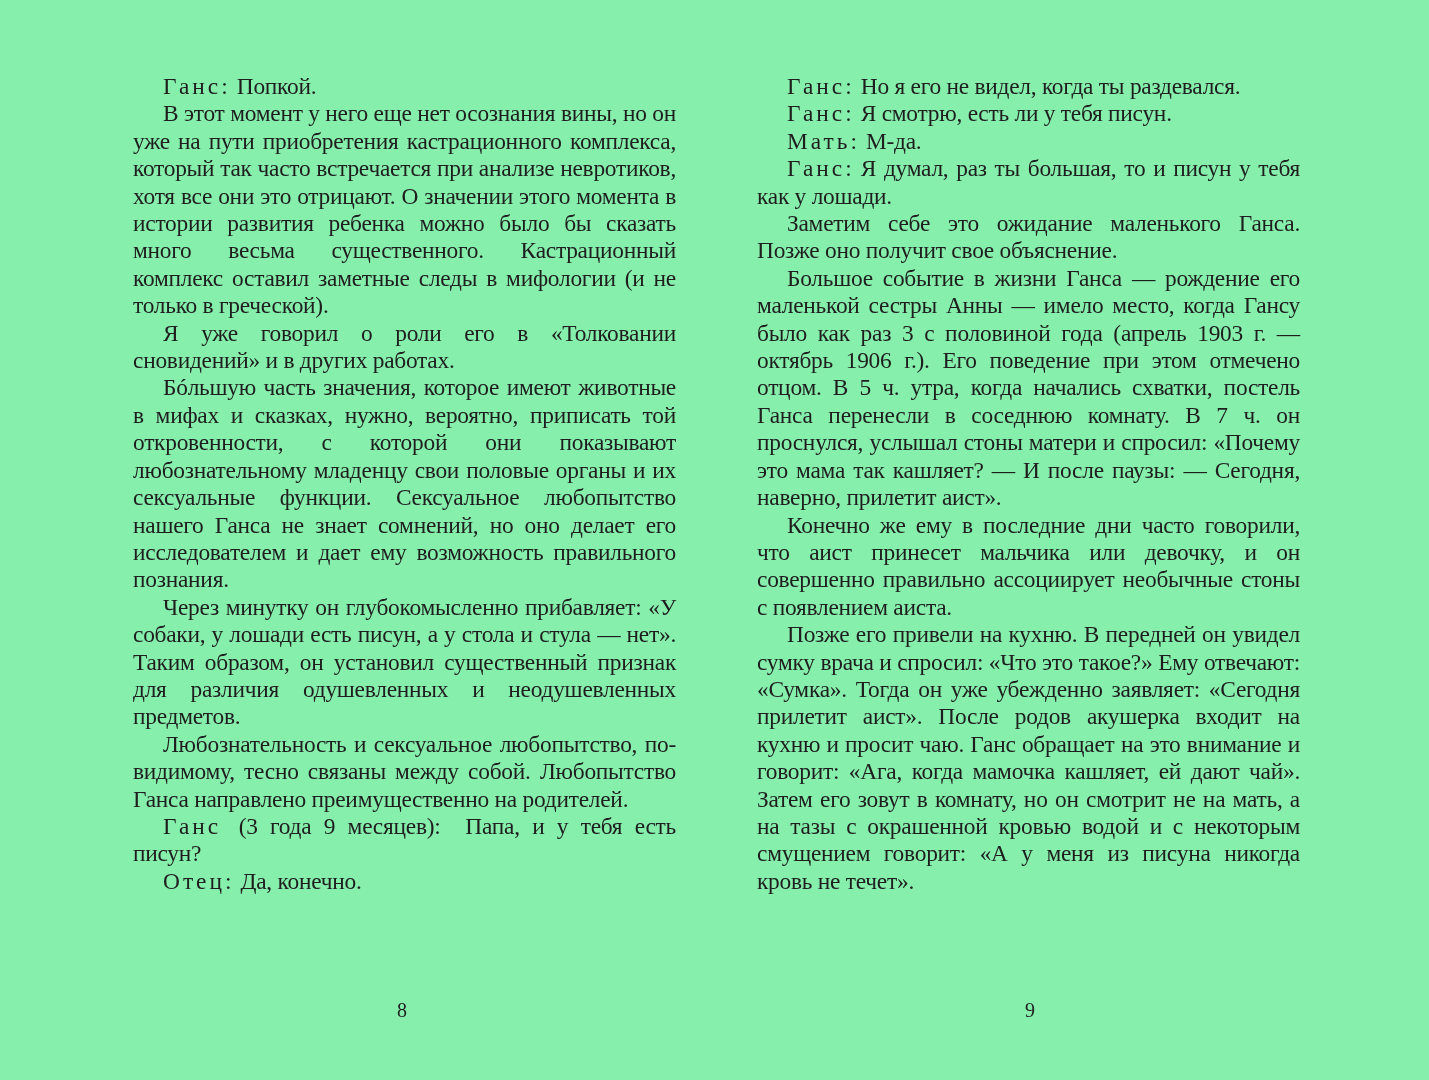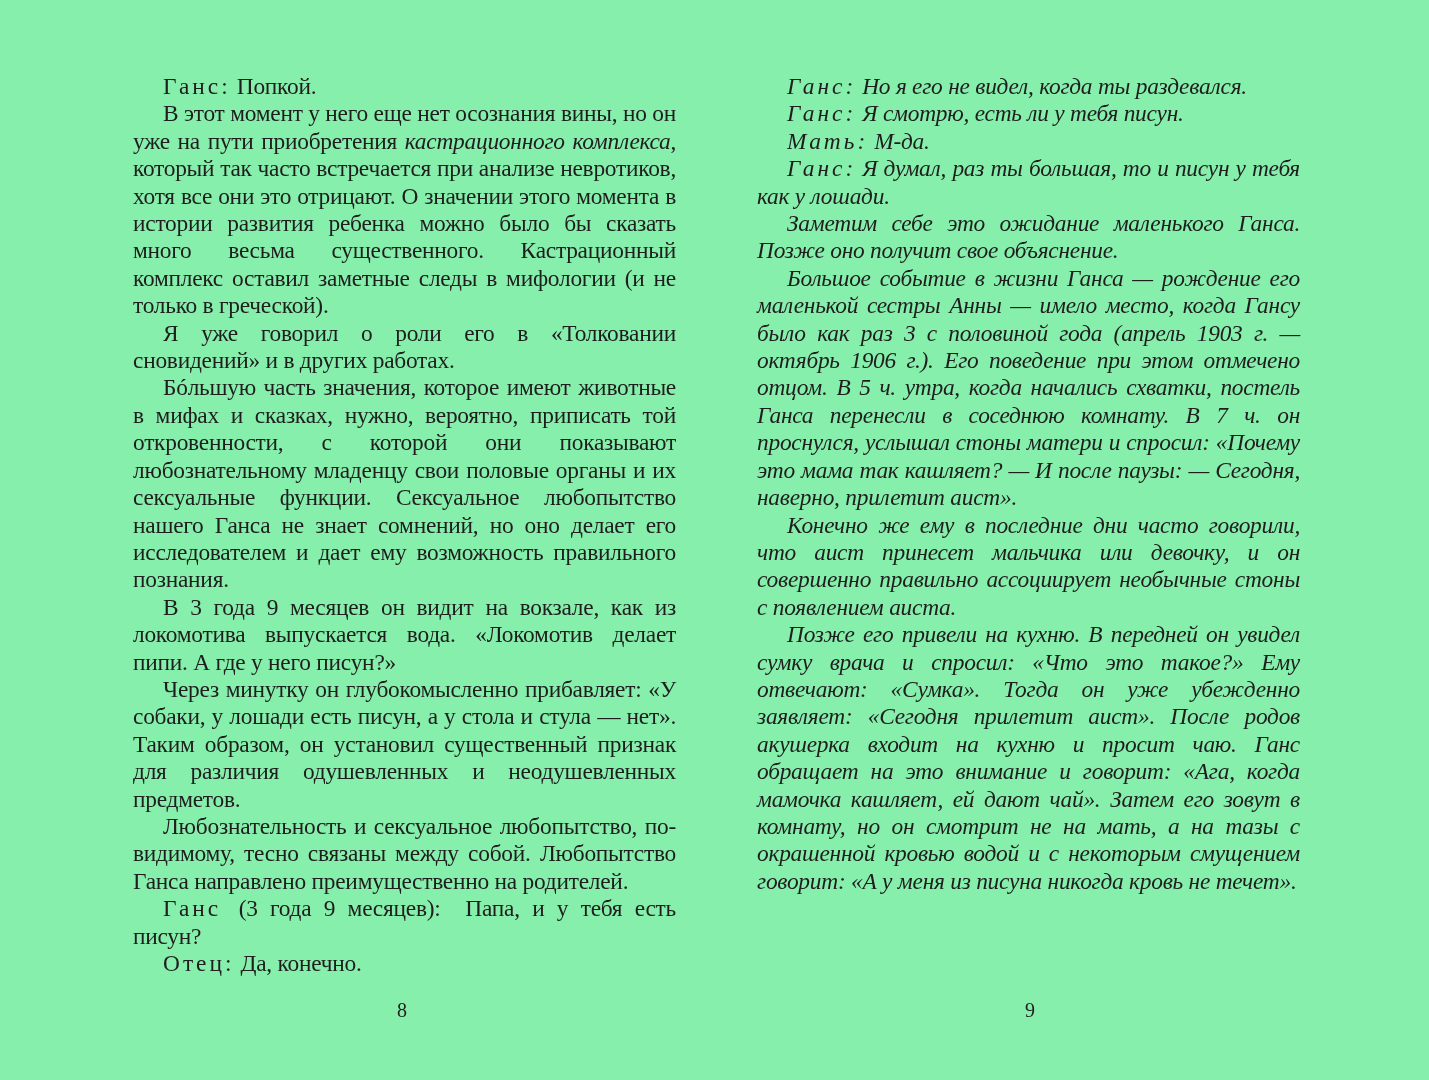--- a/index.html
+++ b/index.html
@@ -22,34 +22,34 @@
     }
     .page {
       position: absolute;
       top: 73px;
       width: 543px;
       font-size: 23.4px;
       line-height: 27.4px;
       letter-spacing: -0.25px;
     }
     .page-left  { left: 133px; }
-    .page-right { left: 757px; font-style: italic; }
+    .page-right { left: 757px; }
     .para {
       margin: 0;
       text-align: justify;
       text-indent: 30px;
       hyphens: manual;
     }
     .para.last-left { text-align-last: left; }
     .speaker {
       letter-spacing: 3px;
       margin-right: 6px;
     }
     .speaker-note { letter-spacing: -0.25px; margin-top: 7px; }
-    .em { font-style: italic; }
+    .em { }
     .page-number {
       position: absolute;
       top: 998px;
       font-size: 20px;
       line-height: 24px;
       color: #222;
     }
     .pn-left  { left: 397px; }
     .pn-right { left: 1025px; }
   </style>
@@ -60,21 +60,20 @@
 
   <div class="page page-left">
     <p class="para last-left">
       <span class="speaker">Ганс:</span><span>Попкой.</span>
     </p>
     <p class="para">
       <span>В этот момент у него еще нет осознания вины, но он уже на пути приобретения </span><span class="em">кастрационного комплекса</span><span>, который так часто встречается при анализе невротиков, хотя все они это отрицают. О значении этого момента в истории развития ребенка можно было бы сказать много весьма существенного. Кастрационный комплекс оставил заметные следы в мифологии (и не только в греческой).</span>
     </p>
     <p class="para">Я уже говорил о роли его в «Толковании сновидений» и в других работах.</p>
     <p class="para">Бóльшую часть значения, которое имеют животные в мифах и сказках, нужно, вероятно, приписать той откровенности, с которой они показывают любознательному младенцу свои половые органы и их сексуальные функции. Сексуальное любопытство нашего Ганса не знает сомнений, но оно делает его исследователем и дает ему возможность правильного познания.</p>
-    <p class="para">В 3 года 9 месяцев он видит на вокзале, как из локомотива выпускается вода. «Локомотив делает пипи. А где у него писун?»</p>
     <p class="para">Через минутку он глубокомысленно прибавляет: «У собаки, у лошади есть писун, а у стола и стула — нет». Таким образом, он установил существенный признак для различия одушевленных и неодушевленных предметов.</p>
     <p class="para">Любознательность и сексуальное любопытство, по-видимому, тесно связаны между собой. Любопытство Ганса направлено преимущественно на родителей.</p>
     <p class="para last-left">
       <span class="speaker" style="margin-right:5px">Ганс</span><span class="speaker-note"> (3 года 9 месяцев):</span>&nbsp;&nbsp;<span>Папа, и у тебя есть писун?</span>
     </p>
     <p class="para last-left">
       <span class="speaker">Отец:</span><span>Да, конечно.</span>
     </p>
   </div>
 

